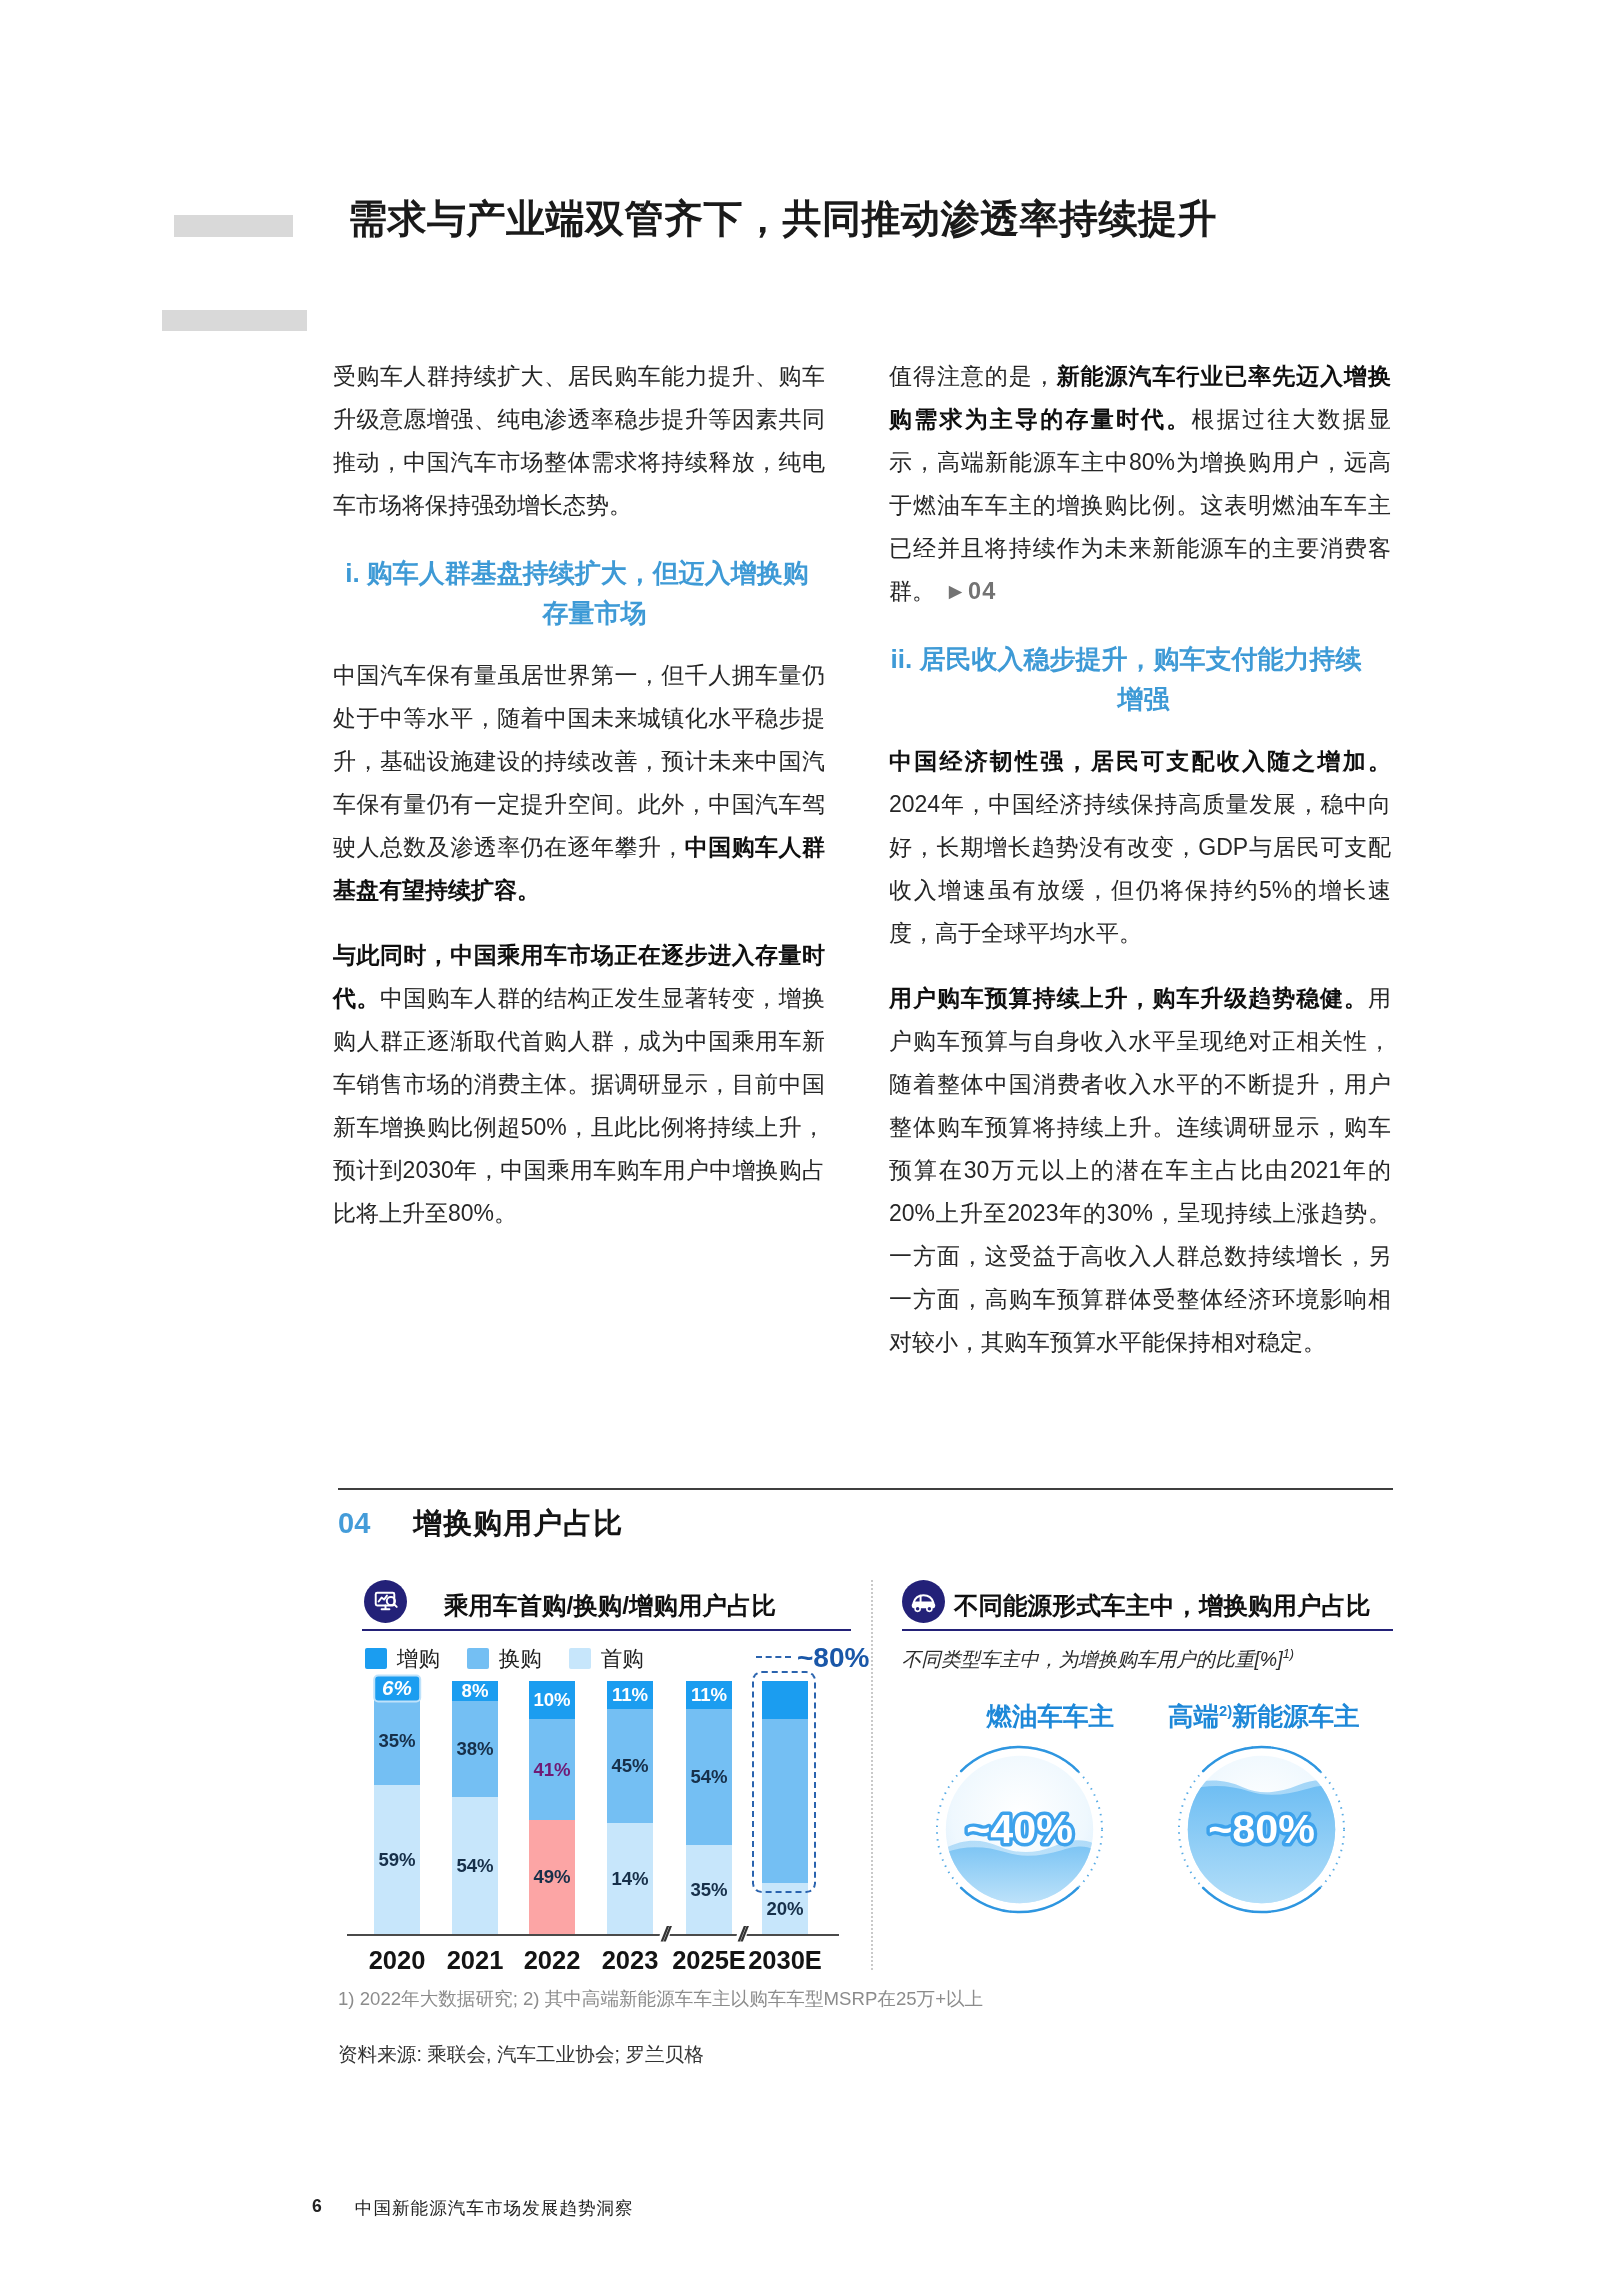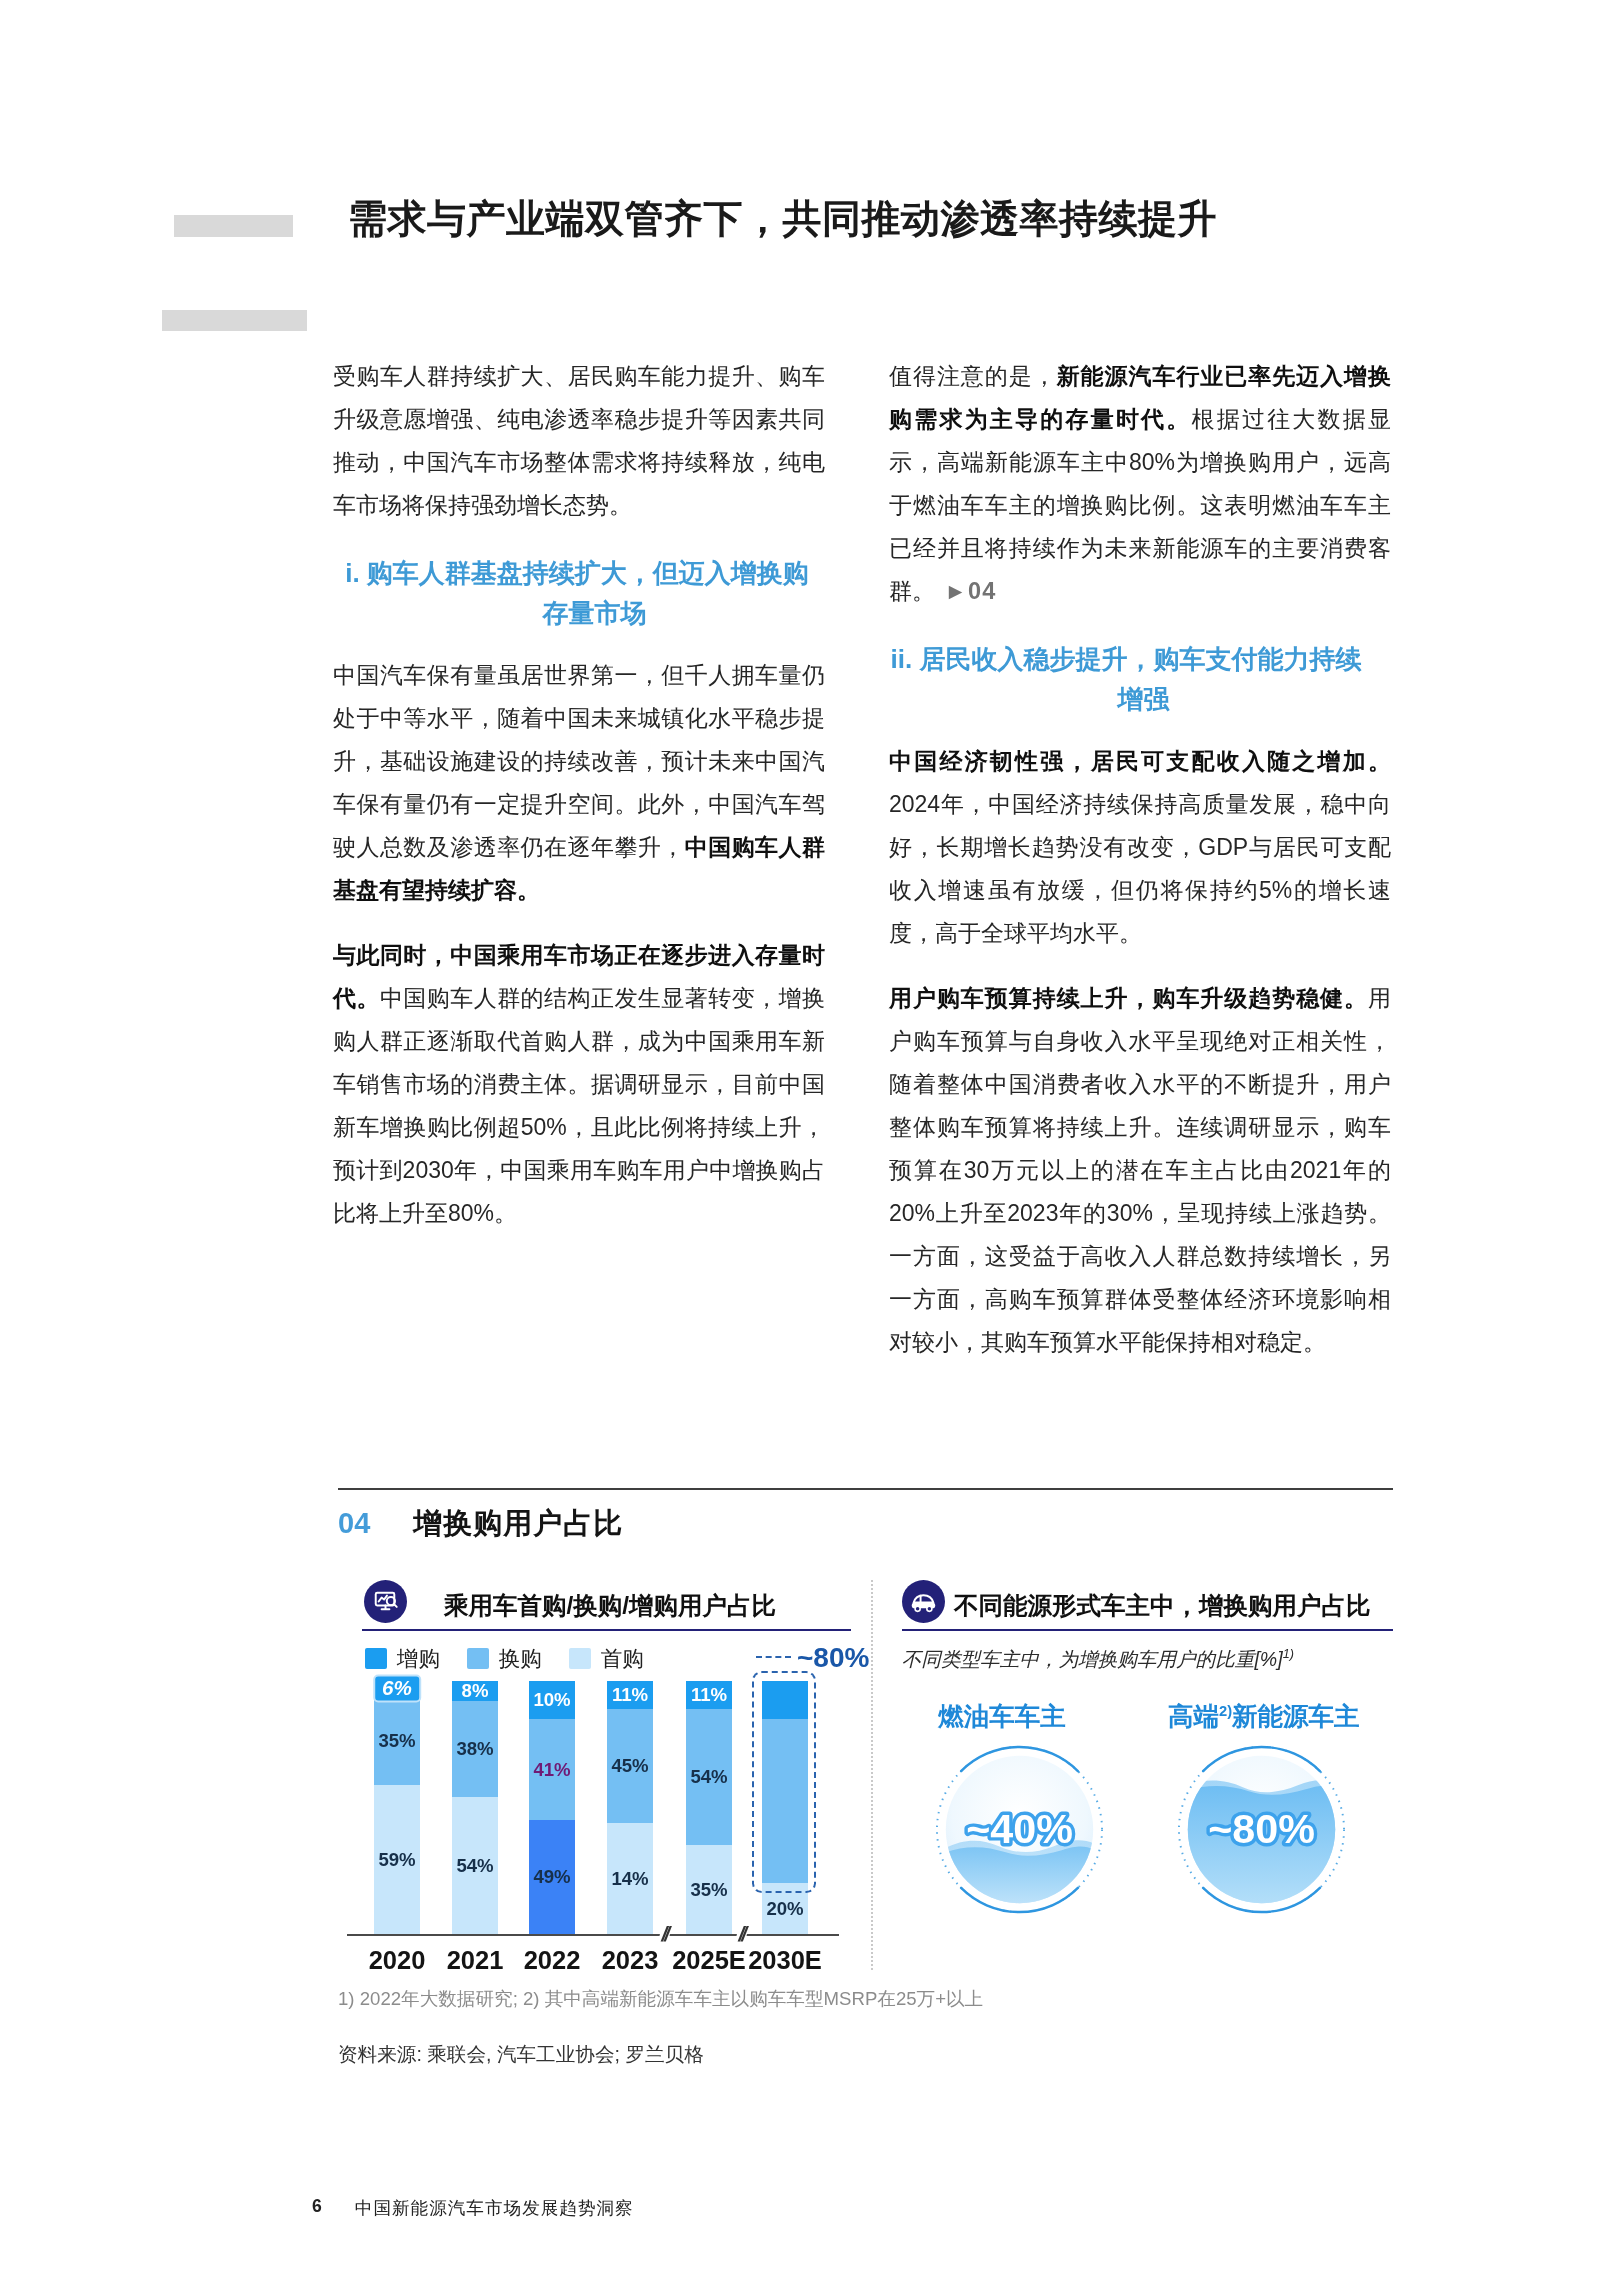--- a/index.html
+++ b/index.html
@@ -57,21 +57,21 @@
   .xlabel{position:absolute;top:265px;width:92px;text-align:center;font-size:25.5px;color:#141414;font-weight:600;}
   .hl-box{position:absolute;border:2.9px dashed #2A63AE;border-radius:9.8px;z-index:4;}
   .hl-label{position:absolute;font-size:28px;font-weight:800;color:#1A57A8;z-index:5;white-space:nowrap;}
   .hl-connector{position:absolute;border-top:2.9px dashed #2A63AE;height:0;z-index:5;}
   .chart-divider{position:absolute;left:871px;top:1580px;height:390px;border-left:2px dotted #c9c9c9;}
   .cr-subtitle{position:absolute;left:14.7px;top:78px;font-size:19.6px;font-style:italic;color:#2b2b2b;}
   .cr-subtitle sup{font-size:12.7px;}
   .group-label{position:absolute;top:131px;width:186px;text-align:center;font-size:25.5px;
       font-weight:800;color:#1E88D8;white-space:nowrap;}
   .group-label sup{font-size:14.7px;}
-  .g1{left:22px;}
+  .g1{left:41px;text-align:right;}
   .g2{left:281px;}
   .bubble{position:absolute;top:176px;}
   .bubble.b1{left:47px;}
   .bubble.b2{left:289px;}
   .bubble-text{font-size:42px;font-weight:800;fill:#ffffff;stroke:#3DA2EC;stroke-width:7px;
       paint-order:stroke;stroke-linejoin:round;font-family:"Liberation Sans","DejaVu Sans",sans-serif;}
   .footnote{position:absolute;left:338px;top:1986px;font-size:18.6px;color:#8c8c8c;}
   .source{position:absolute;left:338px;top:2041px;font-size:19.6px;color:#333;}
   .page-footer{position:absolute;left:312px;top:2196px;font-size:17.6px;color:#222;display:flex;gap:33px;}
   .page-footer .pn{font-weight:600;}
@@ -160,21 +160,21 @@
           </div>
         </div>
         <div class="xlabel" style="left: 55px;">2021</div>
         <div class="bar" style="left: 155px; width: 46px; height: 253px; top: 0px;">
           <div class="seg" style="height: 40px; background: rgb(27, 157, 240);">
             <span class="seg-label" style="color: rgb(255, 255, 255);">10%</span>
           </div>
           <div class="seg" style="height: 104px; background: rgb(116, 191, 243);">
             <span class="seg-label" style="color: #701a75;">41%</span>
           </div>
-          <div class="seg" style="height: 119px; background: #3b82f6;">
+          <div class="seg" style="height: 119px; background: #fca5a5;">
             <span class="seg-label" style="color: rgb(23, 48, 74);">49%</span>
           </div>
         </div>
         <div class="xlabel" style="left: 132px;">2022</div>
         <div class="bar" style="left: 233px; width: 46px; height: 253px; top: 0px;">
           <div class="seg" style="height: 28px; background: rgb(27, 157, 240);">
             <span class="seg-label" style="color: rgb(255, 255, 255);">11%</span>
           </div>
           <div class="seg" style="height: 114px; background: rgb(116, 191, 243);">
             <span class="seg-label" style="color: rgb(23, 48, 74);">45%</span>

